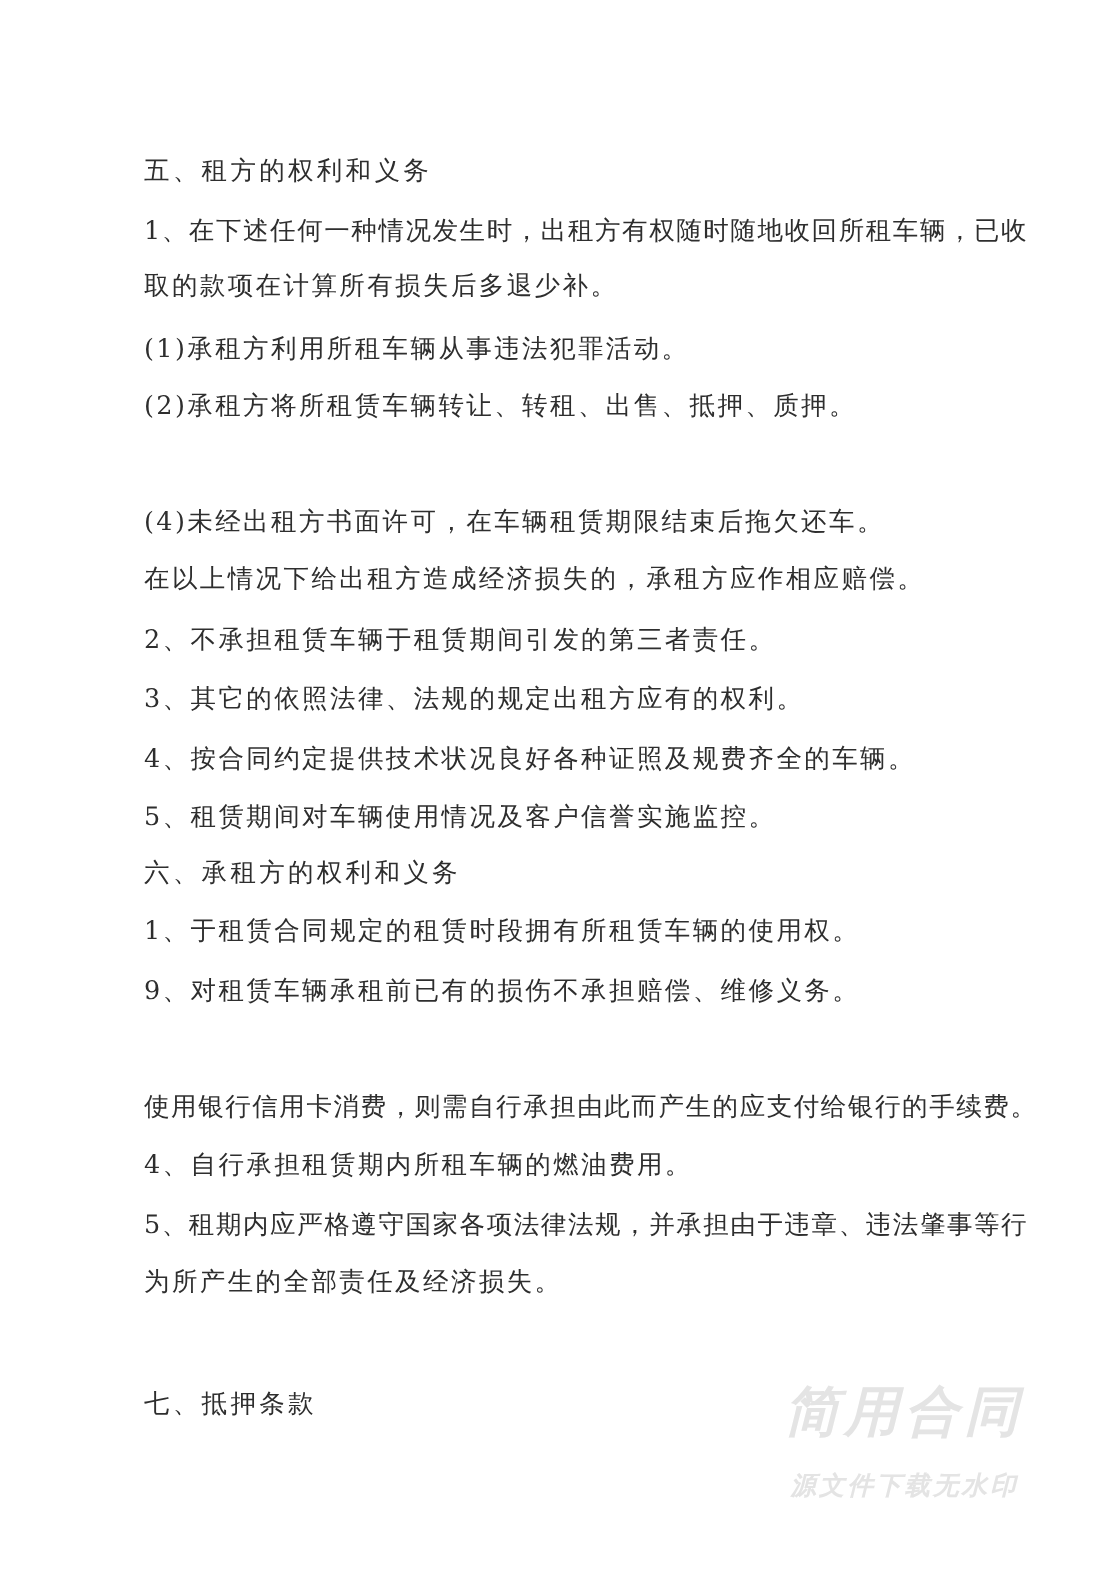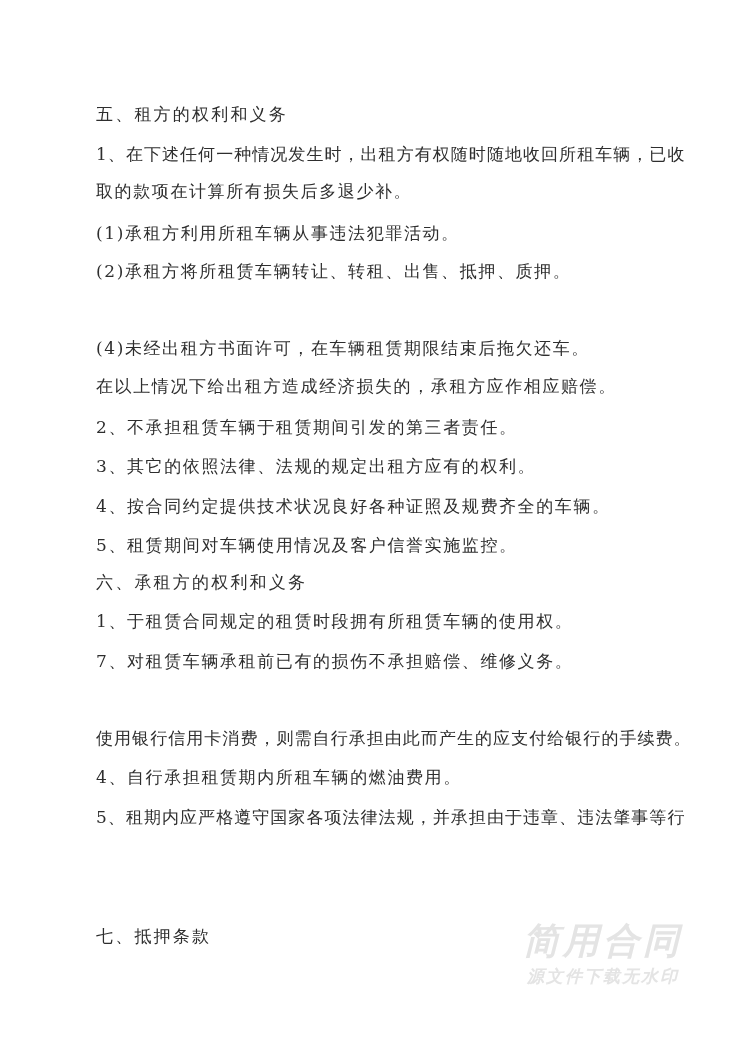--- a/index.html
+++ b/index.html
@@ -13,42 +13,43 @@
       font-size: 17px; line-height: 22px; white-space: nowrap;
       letter-spacing: 1.6px; color: #2e2e2e;
     }
     .line.heading { letter-spacing: 2.2px; }
     .line.wide { letter-spacing: 1.05px; }
     .watermark {
       position: absolute; left: 508px; top: 920px; width: 190px; text-align: center;
       font-family: Liberation Sans, sans-serif; color: #e4e4e4;
     }
     .wm-big { font-size: 36px; font-weight: bold; font-style: italic; letter-spacing: 4px; line-height: 42px; }
-    .wm-small { font-size: 17px; font-weight: bold; font-style: italic; letter-spacing: 2px; line-height: 26px; margin-top: 2px; }
+    .wm-small { font-size: 17px; font-weight: bold; font-style: italic; letter-spacing: 2px; line-height: 26px; margin-top: 16px; }
   </style>
 </head>
 <body>
 
 <div class="page">
   <div class="line heading" style="top:103px">五、租方的权利和义务</div>
   <div class="line wide" style="top:143px">1、在下述任何一种情况发生时，出租方有权随时随地收回所租车辆，已收</div>
   <div class="line" style="top:180px">取的款项在计算所有损失后多退少补。</div>
   <div class="line" style="top:222px">(1)承租方利用所租车辆从事违法犯罪活动。</div>
   <div class="line" style="top:260px">(2)承租方将所租赁车辆转让、转租、出售、抵押、质押。</div>
   <div class="line" style="top:337px">(4)未经出租方书面许可，在车辆租赁期限结束后拖欠还车。</div>
   <div class="line" style="top:375px">在以上情况下给出租方造成经济损失的，承租方应作相应赔偿。</div>
   <div class="line" style="top:416px">2、不承担租赁车辆于租赁期间引发的第三者责任。</div>
   <div class="line" style="top:455px">3、其它的依照法律、法规的规定出租方应有的权利。</div>
   <div class="line" style="top:495px">4、按合同约定提供技术状况良好各种证照及规费齐全的车辆。</div>
   <div class="line" style="top:534px">5、租赁期间对车辆使用情况及客户信誉实施监控。</div>
   <div class="line heading" style="top:571px">六、承租方的权利和义务</div>
   <div class="line" style="top:610px">1、于租赁合同规定的租赁时段拥有所租赁车辆的使用权。</div>
-  <div class="line" style="top:650px">7、对租赁车辆承租前已有的损伤不承担赔偿、维修义务。</div>
+  <div class="line" style="top:650px">9、对租赁车辆承租前已有的损伤不承担赔偿、维修义务。</div>
   <div class="line wide" style="top:727px">使用银行信用卡消费，则需自行承担由此而产生的应支付给银行的手续费。</div>
   <div class="line" style="top:766px">4、自行承担租赁期内所租车辆的燃油费用。</div>
   <div class="line wide" style="top:806px">5、租期内应严格遵守国家各项法律法规，并承担由于违章、违法肇事等行</div>
+  <div class="line" style="top:844px">为所产生的全部责任及经济损失。</div>
   <div class="line heading" style="top:925px">七、抵押条款</div>
 
   <div class="watermark">
     <div class="wm-big">简用合同</div>
     <div class="wm-small">源文件下载无水印</div>
   </div>
 </div>
 
 </body></html>

